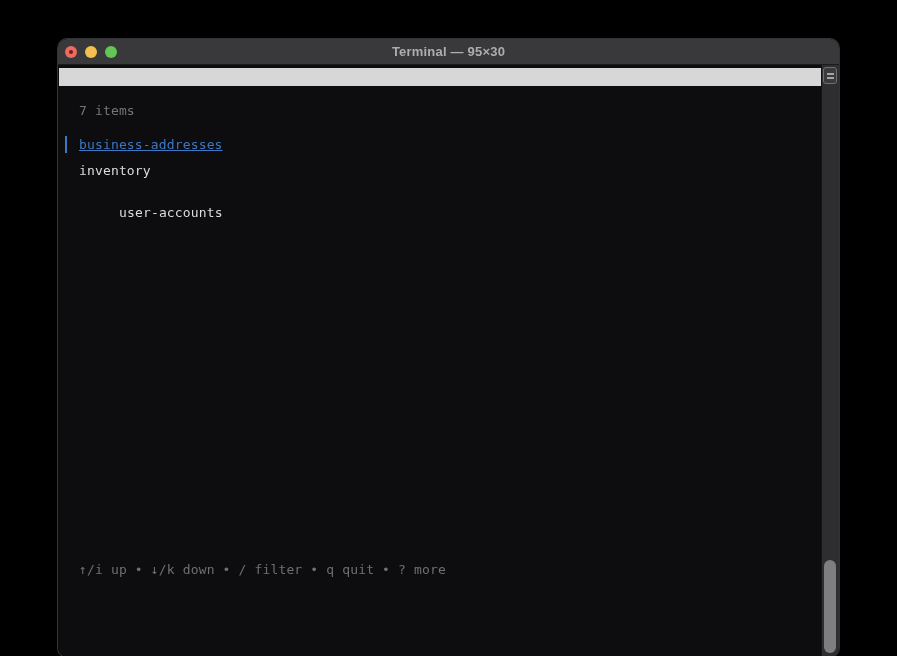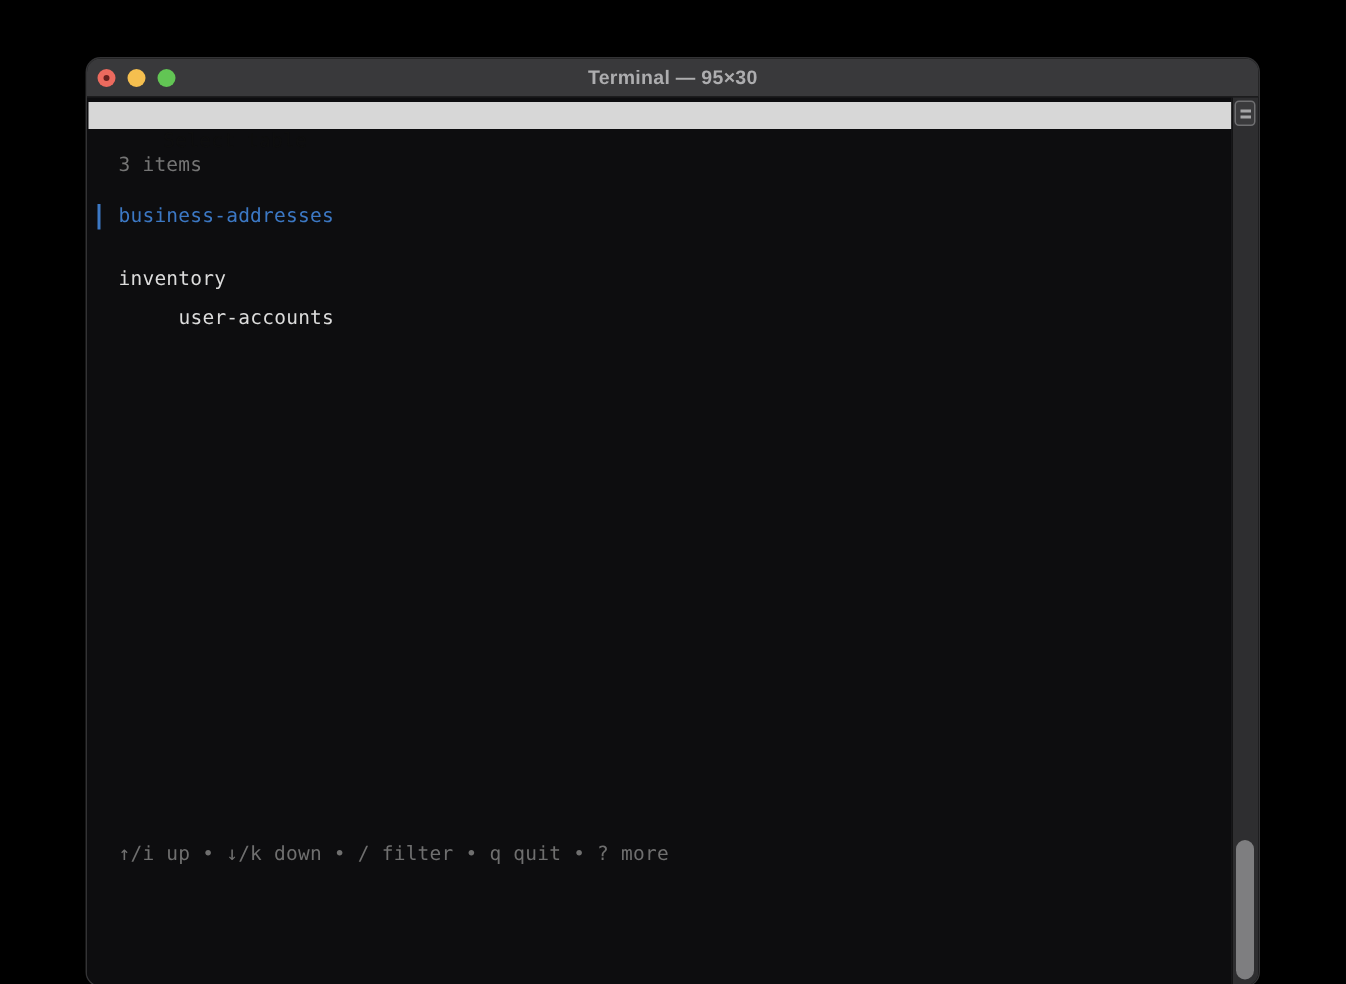--- a/index.html
+++ b/index.html
@@ -97,22 +97,22 @@
 
   .row {
     position: absolute;
     left: 21px;
     height: 17px;
     line-height: 17px;
     white-space: pre;
   }
   .row.count  { top: 37px;  color: var(--dim-text, #757575); }
   .row.item   { top: 105px; color: var(--item-text, #dcdcdc); }
-  .row.item.i0 { top: 71px; }
-  .row.item.i1 { top: 113px; }
+  .row.item.i0 { top: 71px; text-decoration: underline; }
+  .row.item.i1 { top: 97px; }
   .row.item.i2 { top: 139px; margin-left: 40px; }
   .row.item.selected { color: var(--accent-blue, #3c78c4); }
   .row.help   { top: 496px; color: var(--help-text, #6f6f6f); text-align: center; }
 
   .selection-bar {
     position: absolute;
     left: 7px;
     top: 71px;
     width: 2px;
     height: 17px;
@@ -179,21 +179,21 @@
     </div>
     <div class="title">Terminal — 95×30</div>
   </div>
 
   <div class="content">
 
     <div class="select-header">
       <span>Select table</span>
     </div>
 
-    <div class="row count">3 items</div>
+    <div class="row count">7 items</div>
 
     <div class="selection-bar"></div>
     <div class="row item i0 selected">business-addresses</div>
     <div class="row item i1">inventory</div>
     <div class="row item i2">user-accounts</div>
 
     <div class="row help">↑/i up • ↓/k down • / filter • q quit • ? more</div>
 
     <div class="scrollbar">
       <div class="split-btn">

